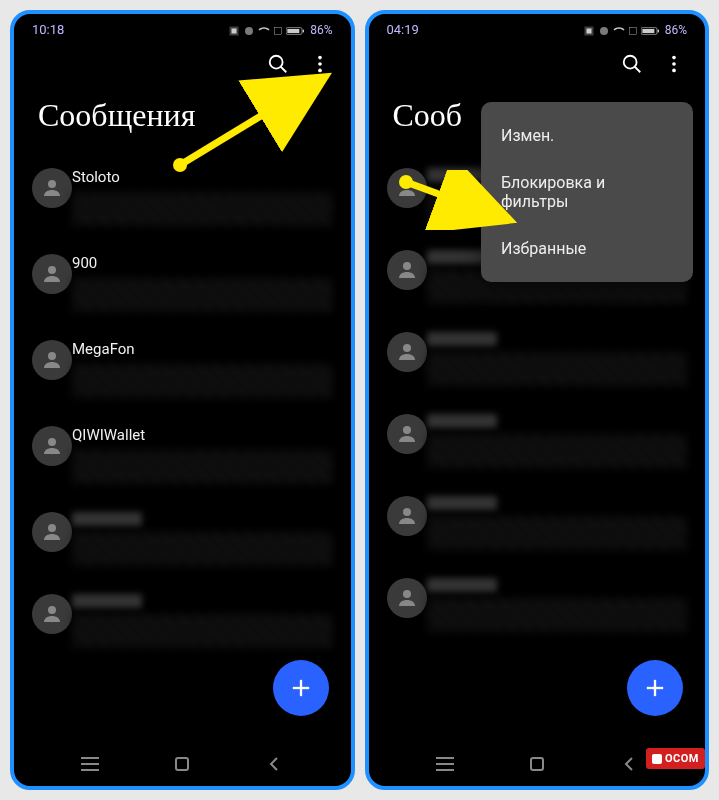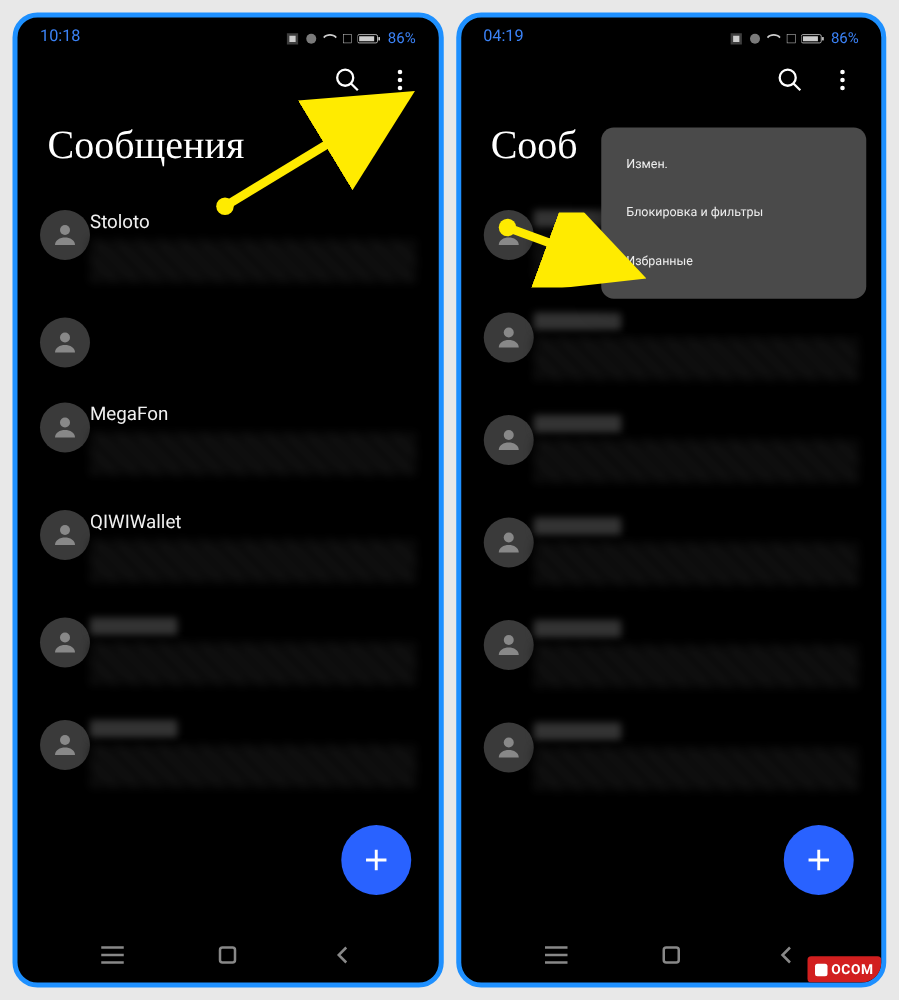--- a/index.html
+++ b/index.html
@@ -21,21 +21,21 @@
       position: relative;
       overflow: hidden;
       color: #fff;
     }
     .status-bar {
       display: flex;
       justify-content: space-between;
       align-items: center;
       padding: 8px 18px 4px;
       font-size: 13px;
-      color: #3b82f6;
+      color: #c4b5fd;
     }
     .status-right {
       display: flex;
       align-items: flex-end;
       gap: 4px;
       font-size: 12px;
     }
     .status-icons {
       display: flex;
       gap: 3px;
@@ -156,31 +156,31 @@
       right: 12px;
       width: 212px;
       background: #4a4a4a;
       border-radius: 10px;
       padding: 10px 0;
       z-index: 40;
       box-shadow: 0 4px 20px rgba(0,0,0,0.5);
     }
     .menu-item {
       padding: 14px 20px;
-      font-size: 10px;
+      font-size: 16px;
       color: #eee;
       cursor: pointer;
     }
     .menu-item.disabled {
       color: #888;
       cursor: default;
     }
     .watermark {
       position: absolute;
-      bottom: 0;
+      bottom: 17px;
       right: 0;
       background: #d21f1f;
       color: #fff;
       font-size: 11px;
       font-weight: bold;
       padding: 4px 6px;
       border-radius: 3px;
       z-index: 60;
       display: flex;
       align-items: center;
@@ -253,20 +253,24 @@
         <div class="blur-block"></div>
       </div>
     </div>
     <div class="conv">
       <div class="avatar">
           <svg width="24" height="24" viewBox="0 0 24 24">
             <circle cx="12" cy="8" r="4"></circle>
             <path d="M4 20c0-4 4-6 8-6s8 2 8 6"></path>
           </svg>
         </div>
+      <div class="conv-body">
+        <div class="conv-name">900</div>
+        <div class="blur-block"></div>
+      </div>
     </div>
     <div class="conv">
       <div class="avatar">
           <svg width="24" height="24" viewBox="0 0 24 24">
             <circle cx="12" cy="8" r="4"></circle>
             <path d="M4 20c0-4 4-6 8-6s8 2 8 6"></path>
           </svg>
         </div>
       <div class="conv-body">
         <div class="conv-name">MegaFon</div>

